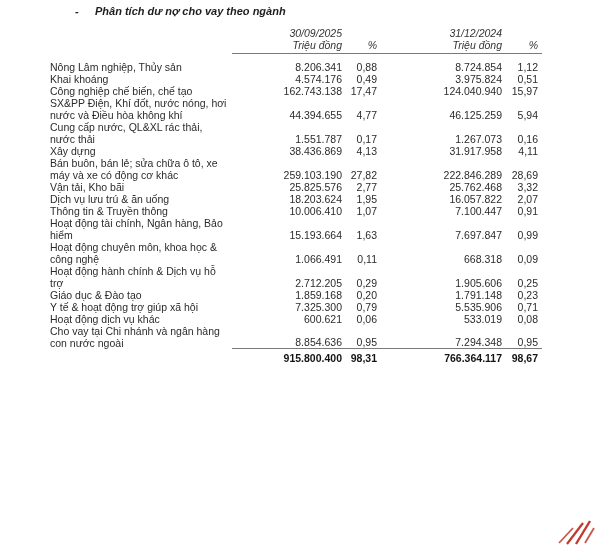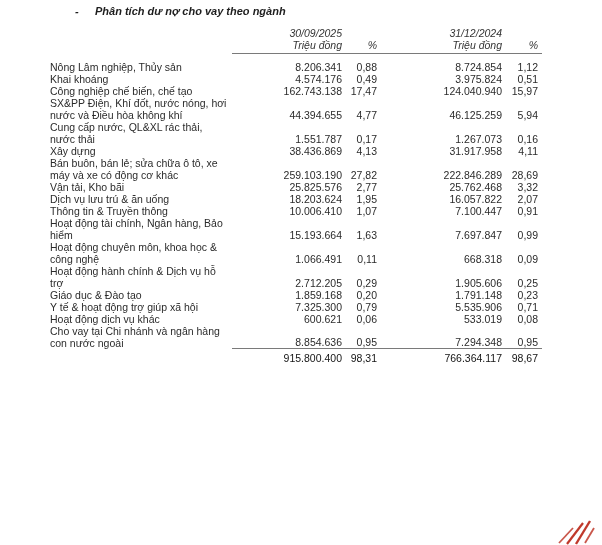--- a/index.html
+++ b/index.html
@@ -16,21 +16,21 @@
   col.c-lbl { width:190px; } col.c-v1 { width:110px; } col.c-p1 { width:39px; }
   col.c-v2 { width:121px; } col.c-p2 { width:40px; }
   .lbl { padding-left:8px; white-space:pre-line; }
   .num { text-align:right; }
   .pct { text-align:right; padding-right:4px; }
   .hdr { font-style:italic; border-bottom:1px solid #7a7a7a; padding-bottom:2px; color:#333; }
   .hdr-top { padding-top:10px; }
   tr.spacer td { height:7px; border:none; }
   .section-lbl { font-weight:bold; white-space:pre-line; padding-left:8px; padding-bottom:3px; color:#1e1e1e; }
   tr.rule td.num, tr.rule td.pct { border-bottom:1px solid #7a7a7a; }
-  tr.bold td { font-weight:normal; color:#141414; padding-top:3px; padding-bottom:2px; }
+  tr.bold td { font-weight:bold; color:#141414; padding-top:3px; padding-bottom:2px; }
   tr.dbl td.num, tr.dbl td.pct { border-bottom:3px double #7a7a7a; }
   .stamp { position:absolute; right:5px; bottom:0; }
 </style>
 </head>
 <body>
 
 <div class="page">
 
   <div class="title-row">
     <span class="title-dash">-</span>

